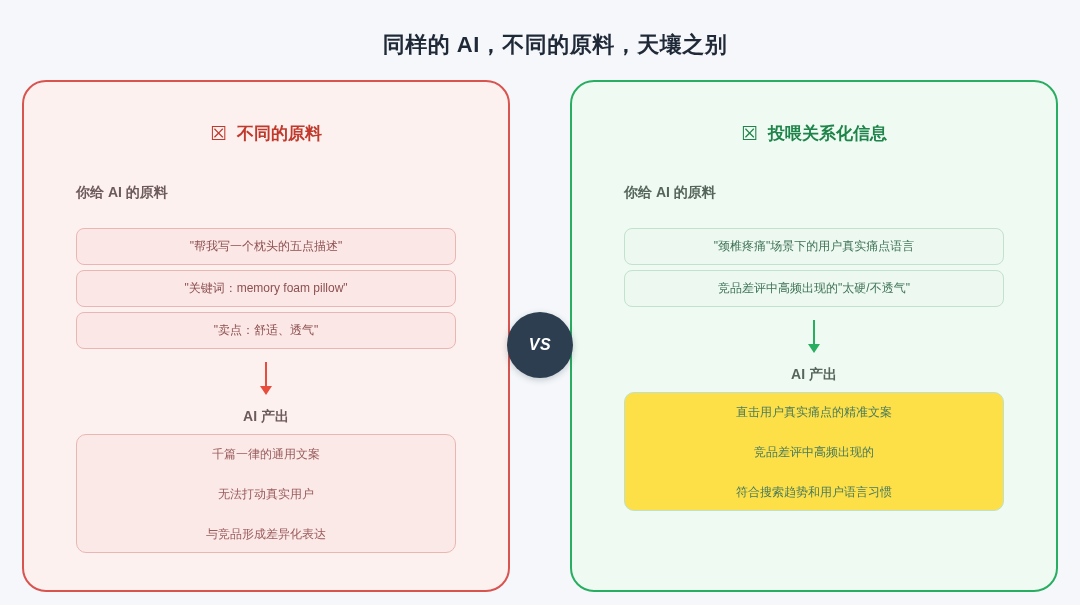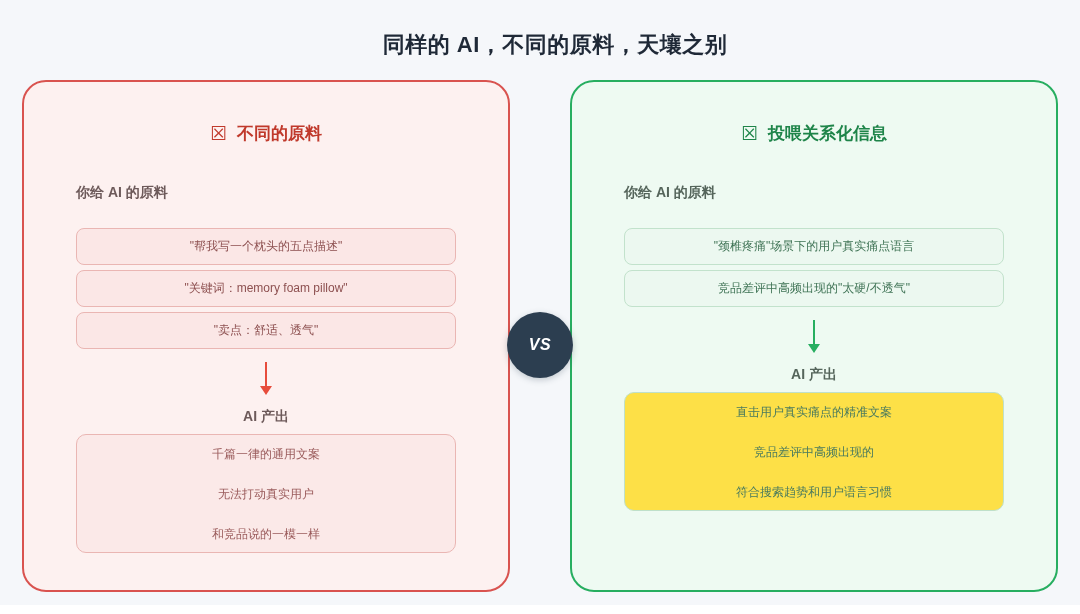--- a/index.html
+++ b/index.html
@@ -175,21 +175,21 @@
     <div class="card">"卖点：舒适、透气"</div>
   </div>
   <div class="arrow">
     <div class="shaft"></div>
     <div class="head"></div>
   </div>
   <div class="output-heading">AI 产出</div>
   <div class="output-box">
     <div class="output-line">千篇一律的通用文案</div>
     <div class="output-line">无法打动真实用户</div>
-    <div class="output-line">和竞品说的一模一样</div>
+    <div class="output-line">与竞品形成差异化表达</div>
   </div>
 </div>
 
 <div class="vs-circle">VS</div>
 
 <div class="panel right">
   <div class="panel-header">
     <span class="header-icon">☒</span>
     <span>投喂关系化信息</span>
   </div>

